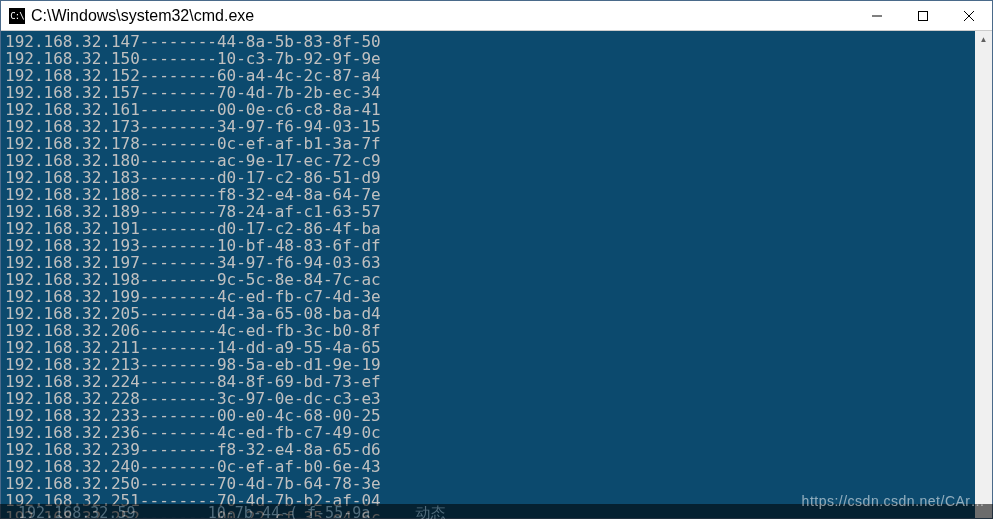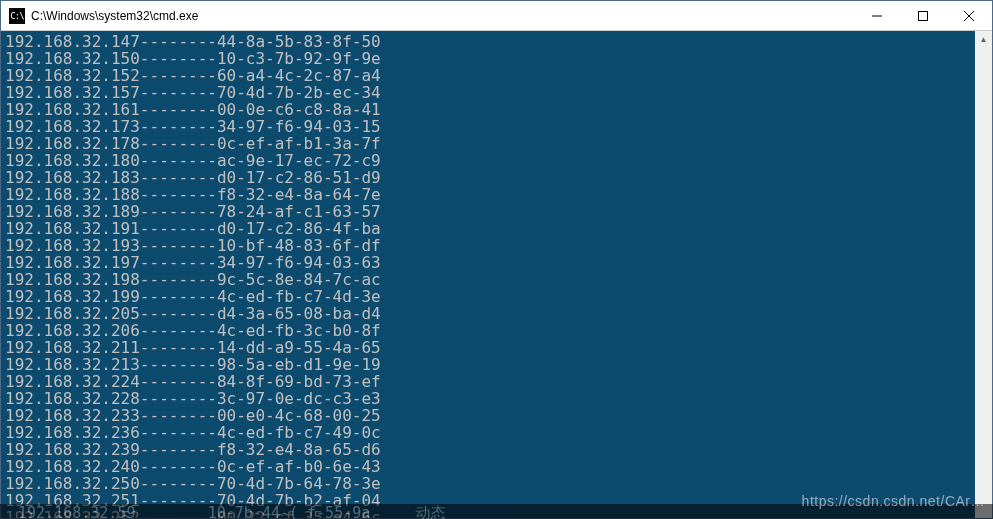--- a/index.html
+++ b/index.html
@@ -36,21 +36,21 @@
     background: #000;
     color: #fff;
     font-size: 9px;
     display: flex;
     align-items: center;
     justify-content: center;
     font-family: Consolas, monospace;
     letter-spacing: -1px;
   }
   .tb-title {
-    font-size: 12px;
+    font-size: 16px;
     color: #000;
     flex: 1;
   }
   .tb-controls {
     display: flex;
     height: 100%;
   }
   .tb-btn {
     width: 46px;
     height: 100%;

